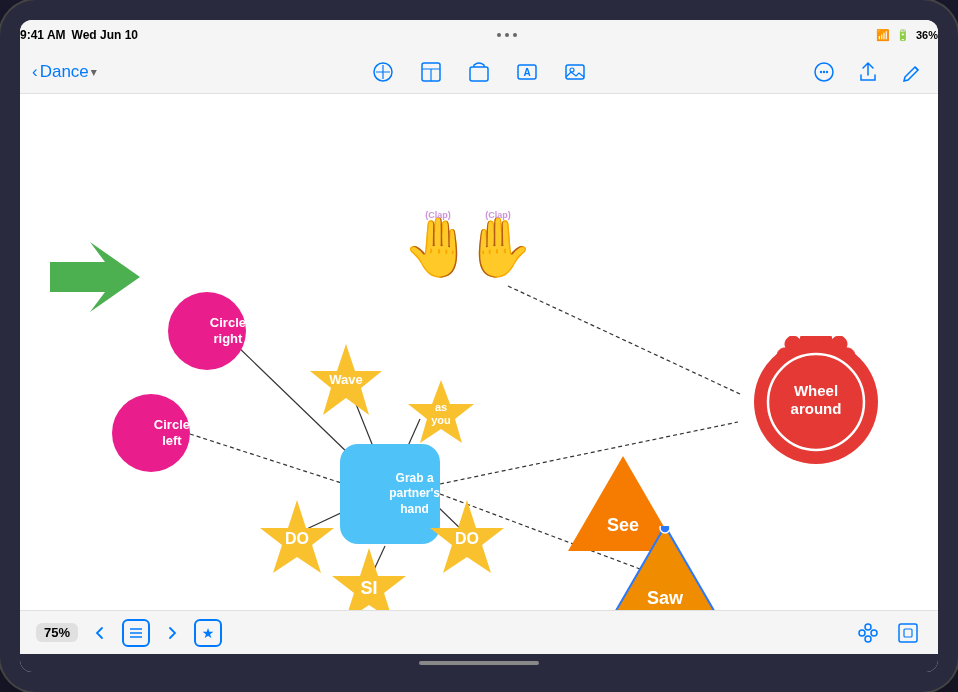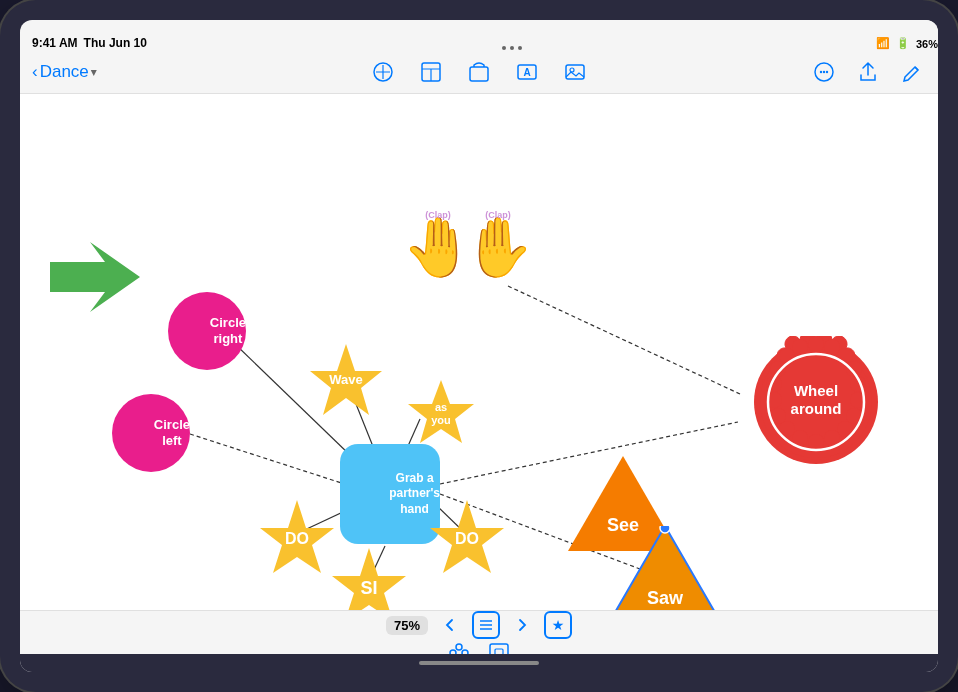--- a/index.html
+++ b/index.html
@@ -32,28 +32,27 @@
       border-radius: 12px;
       overflow: hidden;
       display: flex;
       flex-direction: column;
     }
     
     .status-bar {
       height: 30px;
       background: #f5f5f5;
       display: flex;
-      align-items: flex-end;
+      align-items: center;
       justify-content: space-between;
       padding: 0 0;
       font-size: 12px;
       font-weight: 600;
       color: #000;
       flex-shrink: 0;
-      margin-left: 12px;
     }
     .status-left { display: flex; gap: 6px; align-items: center; }
     .status-center { display: flex; gap: 4px; }
     .status-dot { width: 4px; height: 4px; background: #666; border-radius: 50%; }
     .status-right { display: flex; gap: 6px; align-items: center; font-size: 11px; }
 
     
     .toolbar {
       height: 44px;
       background: #f5f5f5;
@@ -166,21 +165,20 @@
     
     .bottom-bar {
       height: 44px;
       background: #f5f5f5;
       border-top: 1px solid #e0e0e0;
       display: flex;
       align-items: center;
       padding: 0 16px;
       flex-shrink: 0;
       justify-content: space-between;
-      flex-direction: column;
     }
     .bottom-left {
       display: flex;
       align-items: center;
       gap: 8px;
     }
     .zoom-badge {
       background: #e0e0e0;
       border-radius: 6px;
       padding: 2px 8px;
@@ -241,21 +239,21 @@
   </style>
 </head>
 <body>
 
 <div class="ipad-frame">
   <div class="ipad-screen">
 
     <div class="status-bar">
       <div class="status-left">
         <span>9:41 AM</span>
-        <span>Thu Jun 10</span>
+        <span>Wed Jun 10</span>
       </div>
       <div class="status-center">
         <div class="status-dot"></div>
         <div class="status-dot"></div>
         <div class="status-dot"></div>
       </div>
       <div class="status-right">
         <span>📶</span>
         <span>🔋</span>
         <span>36%</span>

